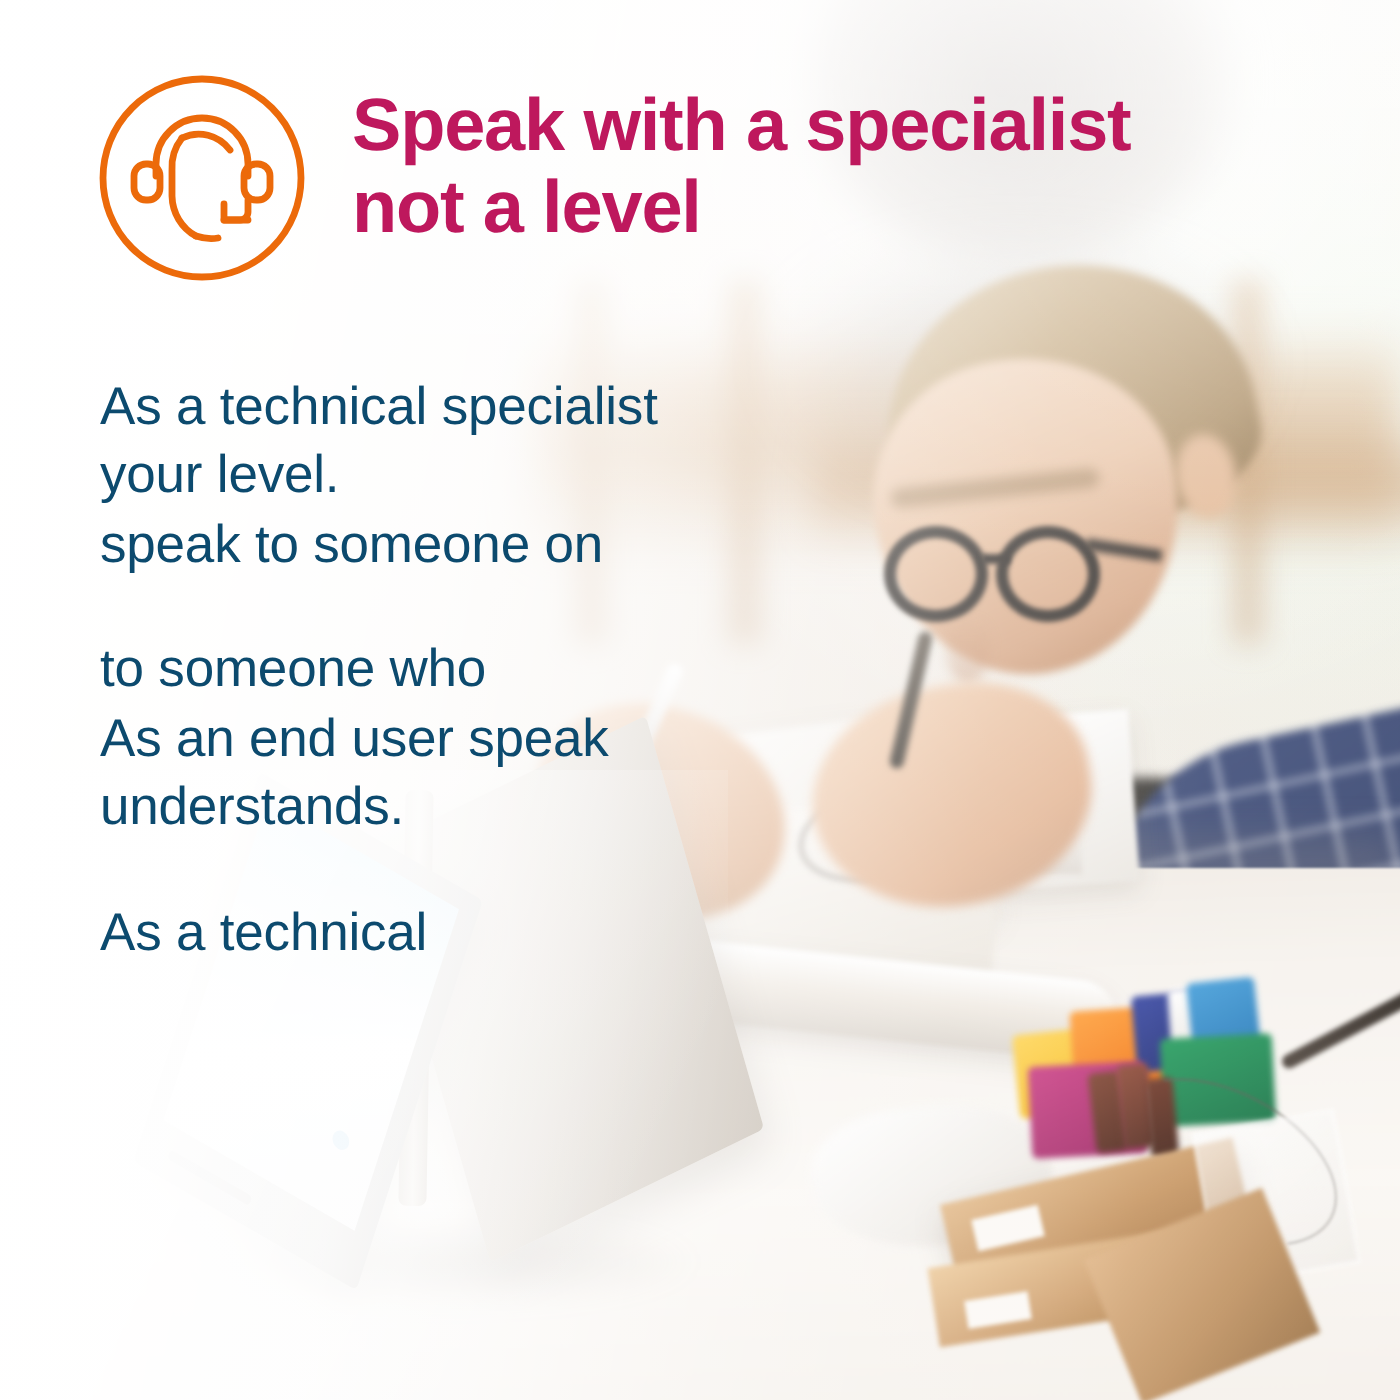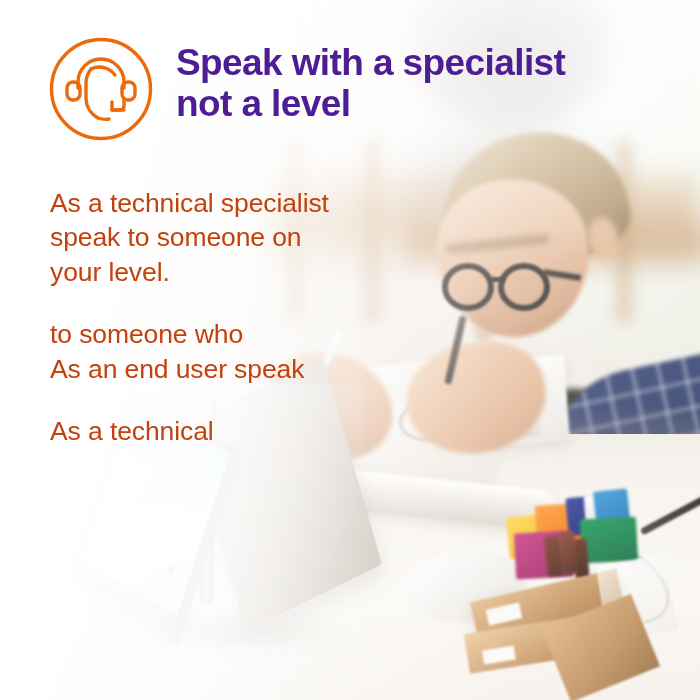--- a/index.html
+++ b/index.html
@@ -400,29 +400,29 @@
   }
   .badge { flex:0 0 auto; width:106px; height:106px; }
   .badge svg { display:block; width:106px; height:106px; }
 
   .headline {
     margin-top:6px;
     font-size:37px;
     font-weight:bold;
     line-height:1.12;
     letter-spacing:-0.6px;
-    color:#4c1d95;
+    color:#be185d;
     max-width:470px;
   }
   .headline .l2 { display:block; }
 
   .body-copy {
     position:absolute; left:50px; top:186px;
     width:350px;
-    color:#c2410c;
+    color:#0c4a6e;
     font-size:26.5px;
     line-height:1.30;
     letter-spacing:-0.1px;
   }
   .para { margin-bottom:28px; }
   .para:last-child { margin-bottom:0; }
   .para .ln { display:block; white-space:nowrap; }
 </style>
 </head>
 <body>
@@ -531,26 +531,27 @@
       </div>
       <h1 class="headline">
         <span class="l1">Speak with a specialist</span>
         <span class="l2">not a level</span>
       </h1>
     </div>
 
     <div class="body-copy">
       <p class="para">
         <span class="ln">As a technical specialist</span>
+        <span class="ln">your level.</span>
         <span class="ln">speak to someone on</span>
-        <span class="ln">your level.</span>
       </p>
       <p class="para">
         <span class="ln">to someone who</span>
         <span class="ln">As an end user speak</span>
+        <span class="ln">understands.</span>
       </p>
       <p class="para">
         <span class="ln">As a technical</span>
       </p>
     </div>
 
   </div>
 </div>
 
 </body></html>

